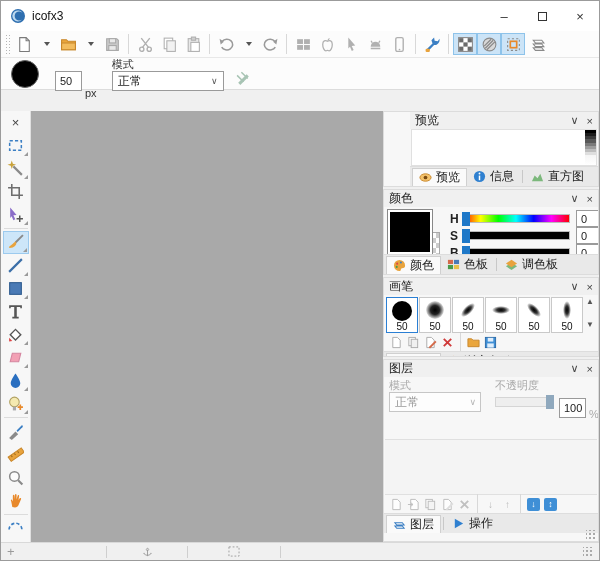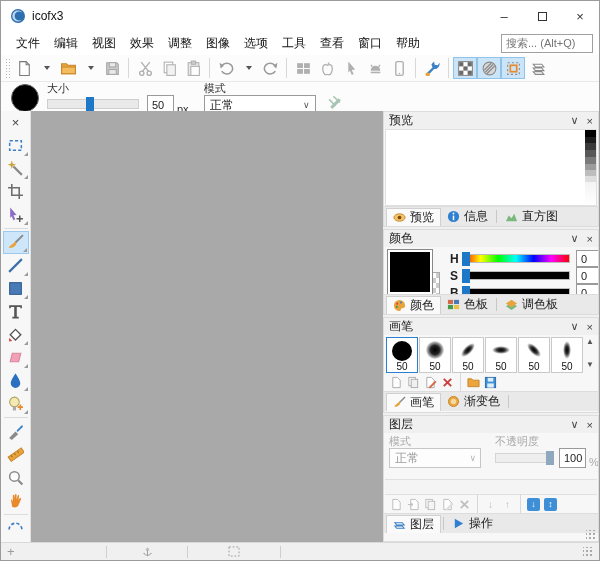--- a/index.html
+++ b/index.html
@@ -29,21 +29,21 @@
   .vsep { width:1px; height:20px; background:#d8d8d8; margin:0 4px; }
   .icon16 { width:17px; height:17px; display:block; }
 
   #toolbar2 { height:32px; background:#fcfcfc; display:flex; align-items:flex-start; border-bottom:1px solid #dcdcdc; padding:0 4px; }
   #fg-swatch { width:28px; height:28px; border-radius:50%; background:#000; margin:2px 8px 0 6px; border:1px solid #666; }
   .stack { display:flex; flex-direction:column; justify-content:flex-start; }
   .small-label { font-size:11px; color:#333; line-height:13px; }
   .slider { position:relative; width:92px; height:10px; background:#e9e9e9; border:1px solid #cfcfcf; margin-top:4px; }
   .slider .thumb { position:absolute; top:-3px; width:8px; height:14px; background:#1e78c8; }
   .numbox { width:27px; height:20px; border:1px solid #9a9a9a; background:#fff; font-size:11px; display:flex; align-items:center; padding-left:4px; }
-  .unit { font-size:11px; color:#333; margin:8px 3px; align-self:center; }
+  .unit { font-size:11px; color:#333; margin:16px 3px; align-self:center; }
   .dropdown { width:112px; height:20px; border:1px solid #9a9a9a; background:#fff; display:flex; align-items:center; font-size:12px; padding-left:5px; }
   .dropdown .dd-arrow { margin-left:auto; margin-right:5px; color:#555; font-size:9px; }
 
   
   #main { position:absolute; top:110px; left:0; right:0; bottom:18px; display:flex; }
   #toolstrip { width:30px; background:#f7f7f7; border-right:1px solid #e0e0e0; display:flex; flex-direction:column; align-items:center; overflow:hidden; }
   .tool { width:26px; height:23px; display:flex; align-items:center; justify-content:center; position:relative; flex:0 0 auto; }
   .tool.sel { background:#cde6f9; border:1px solid #9ccaee; }
   .tool .fly { position:absolute; right:1px; bottom:1px; width:0; height:0; border-left:4px solid transparent; border-bottom:4px solid #9a9a9a; }
   .hsep { width:24px; height:1px; background:#dcdcdc; margin:2px 0; flex:0 0 auto; }
@@ -53,40 +53,40 @@
   #rightcol { width:216px; display:flex; flex-direction:column; background:#f0f0f0; }
   .panel { background:#f7f7f7; border:1px solid #dcdcdc; margin-bottom:2px; display:flex; flex-direction:column; overflow:hidden; }
   .phdr { height:17px; display:flex; align-items:center; padding:0 5px; background:#f0f0f0; font-size:12px; color:#222; flex:0 0 auto; }
   .phdr .hctrl { margin-left:auto; display:flex; gap:8px; color:#444; font-size:11px; align-items:center; }
   .ptabs { height:20px; background:#e9e9e9; display:flex; align-items:center; padding-left:2px; border-top:1px solid #ddd; flex:0 0 auto; }
   .tab { display:flex; align-items:center; gap:4px; padding:2px 6px; height:18px; font-size:12px; color:#222; }
   .tab.sel { background:#fafafa; border:1px solid #d0d0d0; border-bottom:none; }
   .tabsep { width:1px; height:13px; background:#c8c8c8; margin:0 2px; }
   .icon12 { width:13px; height:13px; display:block; }
 
-  #preview-panel { height:116px; }
+  #preview-panel { height:76px;padding-left:26px; }
   #preview-area { flex:1; background:#fff; border:1px solid #e0e0e0; margin:0 1px; position:relative; }
   #preview-gradient { position:absolute; right:0; top:0; width:11px; height:100%;
      background:linear-gradient(to bottom,#000 0%,#000 9%,#1c1c1c 9%,#1c1c1c 18%,#3a3a3a 18%,#3a3a3a 27%,#585858 27%,#585858 36%,#7a7a7a 36%,#7a7a7a 45%,#9c9c9c 45%,#9c9c9c 54%,#bdbdbd 54%,#bdbdbd 62%,#dedede 62%,#dedede 70%,#f4f4f4 70%,#fff 100%); }
 
   #color-panel { height:86px; }
   #color-body { flex:1; display:flex; padding:3px 4px 0 4px; overflow:hidden; }
   #swatch-zone { position:relative; width:62px; height:56px; flex:0 0 auto; }
   .checker { background-color:#fff; background-image:linear-gradient(45deg,#ccc 25%,transparent 25%,transparent 75%,#ccc 75%),linear-gradient(45deg,#ccc 25%,transparent 25%,transparent 75%,#ccc 75%); background-size:10px 10px; background-position:0 0,5px 5px; }
   #bg-swatch { position:absolute; left:22px; top:22px; width:30px; height:30px; border:1px solid #aaa; }
   #fg-swatch2 { position:absolute; left:0; top:0; width:44px; height:44px; background:#000; border:2px solid #fff; outline:1px solid #888; }
   .crow { display:flex; align-items:center; height:19px; }
   .crow .clabel { width:12px; font-size:12px; color:#222; font-weight:bold; }
   .ctrack { position:relative; width:108px; height:9px; border:1px solid #bbb; }
   .ctrack .thumb { position:absolute; left:-1px; top:-3px; width:8px; height:14px; background:#1e78c8; }
   .hue { background:linear-gradient(to right,#f00,#ff0,#0f0,#0ff,#00f,#f0f,#f00); }
   .sat { background:#000; }
   .crow .numbox { width:26px; height:17px; margin-left:6px; }
 
-  #brush-panel { height:96px; }
+  #brush-panel { height:80px;justify-content:space-between; }
   #brush-row { display:flex; padding:2px 1px 0 2px; flex:0 0 auto; }
   .brush-cell { width:32px; height:36px; background:#fff; border:1px solid #c9c9c9; margin-right:1px; display:flex; flex-direction:column; align-items:center; justify-content:flex-end; position:relative; }
   .brush-cell.sel { border:1px solid #2a7fd4; }
   .brush-size { font-size:10px; line-height:11px; color:#111; }
   .bshape { position:absolute; top:3px; left:50%; transform:translateX(-50%); }
   .b-solid { width:20px; height:20px; border-radius:50%; background:#000; }
   .b-soft { width:18px; height:18px; border-radius:50%; background:radial-gradient(circle,#000 0%,#222 35%,rgba(0,0,0,0) 75%); }
   .b-ell { width:8px; height:18px; border-radius:50%; background:radial-gradient(closest-side,#000 0%,#333 45%,rgba(0,0,0,0) 100%); }
   #brush-scroll { display:flex; flex-direction:column; justify-content:space-between; height:36px; padding:2px 1px; color:#555; font-size:8px; }
   #brush-tools { display:flex; align-items:center; height:18px; padding-left:4px; flex:0 0 auto; }
@@ -122,34 +122,20 @@
     <span id="title-text">icofx3</span>
     <div id="win-controls">
       <div class="winbtn">–</div>
       <div class="winbtn">
           <span class="boxglyph"></span>
         </div>
       <div class="winbtn">×</div>
     </div>
   </div>
 
-  <div id="menubar">
-    <span class="menu-item">文件</span>
-    <span class="menu-item">编辑</span>
-    <span class="menu-item">视图</span>
-    <span class="menu-item">效果</span>
-    <span class="menu-item">调整</span>
-    <span class="menu-item">图像</span>
-    <span class="menu-item">选项</span>
-    <span class="menu-item">工具</span>
-    <span class="menu-item">查看</span>
-    <span class="menu-item">窗口</span>
-    <span class="menu-item">帮助</span>
-    <input id="search-box" placeholder="搜索... (Alt+Q)" style="">
-  </div>
 
   <div id="toolbar1">
     <div class="grip"></div>
     <div class="tbtn">
       <svg class="icon16" viewBox="0 0 16 16">
           <path d="M3.5 1.5 H9.5 L12.5 4.5 V14.5 H3.5 Z" fill="#fff" stroke="#7a7a7a"></path>
           <path d="M9.5 1.5 V4.5 H12.5" fill="none" stroke="#7a7a7a"></path>
         </svg>
     </div>
     <div class="tbtn narrow">
@@ -273,26 +259,20 @@
     </div>
     <div class="tbtn">
       <svg class="icon16" viewBox="0 0 16 16">
           <path d="M4 4 L12 4 L14 6.5 L6 6.5 Z M4 7.5 L12 7.5 L14 10 L6 10 Z M4 11 L12 11 L14 13.5 L6 13.5 Z" fill="none" stroke="#8a8a8a"></path>
         </svg>
     </div>
   </div>
 
   <div id="toolbar2">
     <div id="fg-swatch"></div>
-    <div class="stack">
-      <span class="small-label">大小</span>
-      <div class="slider">
-          <div class="thumb" style="left:42%"></div>
-        </div>
-    </div>
     <div class="stack" style="margin-left:8px;">
       <span class="small-label">&nbsp;</span>
       <div style="display:flex;">
         <div class="numbox">50</div>
         <span class="unit">px</span>
       </div>
     </div>
     <div class="stack" style="margin-left:12px;">
       <span class="small-label">模式</span>
       <div class="dropdown">
@@ -644,21 +624,21 @@
               <span>正常</span>
               <span style="margin-left:auto;margin-right:4px;font-size:9px;color:#b5b5b5;">∨</span>
             </div>
           </div>
           <div class="stack" style="margin-left:14px;">
             <span class="disabled-label">不透明度</span>
             <div style="display:flex;">
               <div class="slider" id="opacity-slider">
                   <div class="thumb"></div>
                 </div>
-              <div class="numbox" style="margin-left:6px;">100</div>
+              <div class="numbox" style="margin-left:6px;margin-top:6px;">100</div>
               <span class="unit" style="color:#aaa;">%</span>
             </div>
           </div>
         </div>
         <div id="layer-list"></div>
         <div id="layer-tools">
           <div class="mini">
               <svg class="icon12" viewBox="0 0 14 14">
                 <path d="M3 1.5 H8 L11 4.5 V12.5 H3 Z" fill="#fdfdfd" stroke="#bbb"></path>
               </svg>

